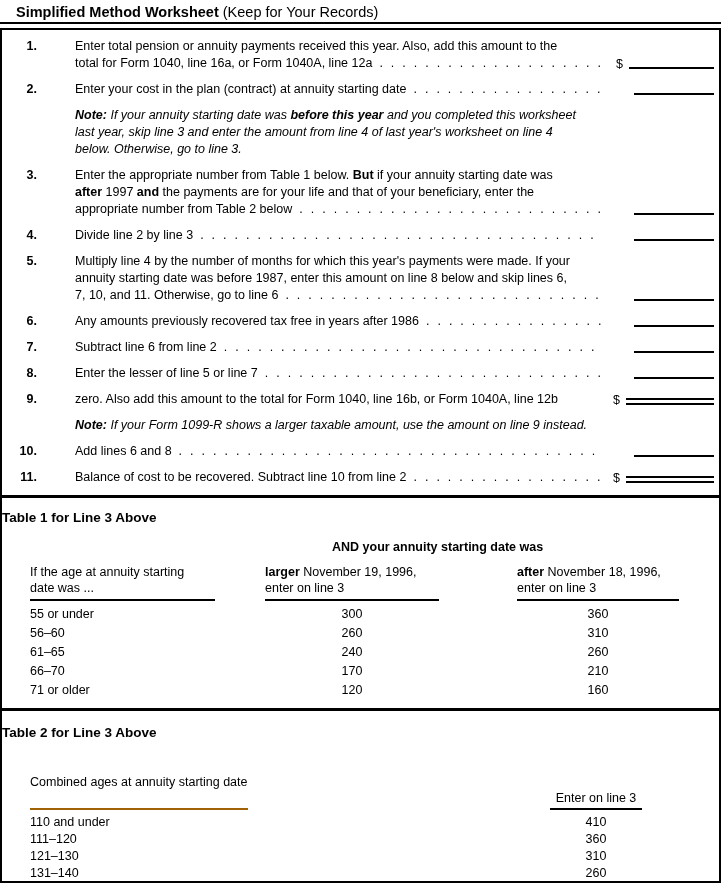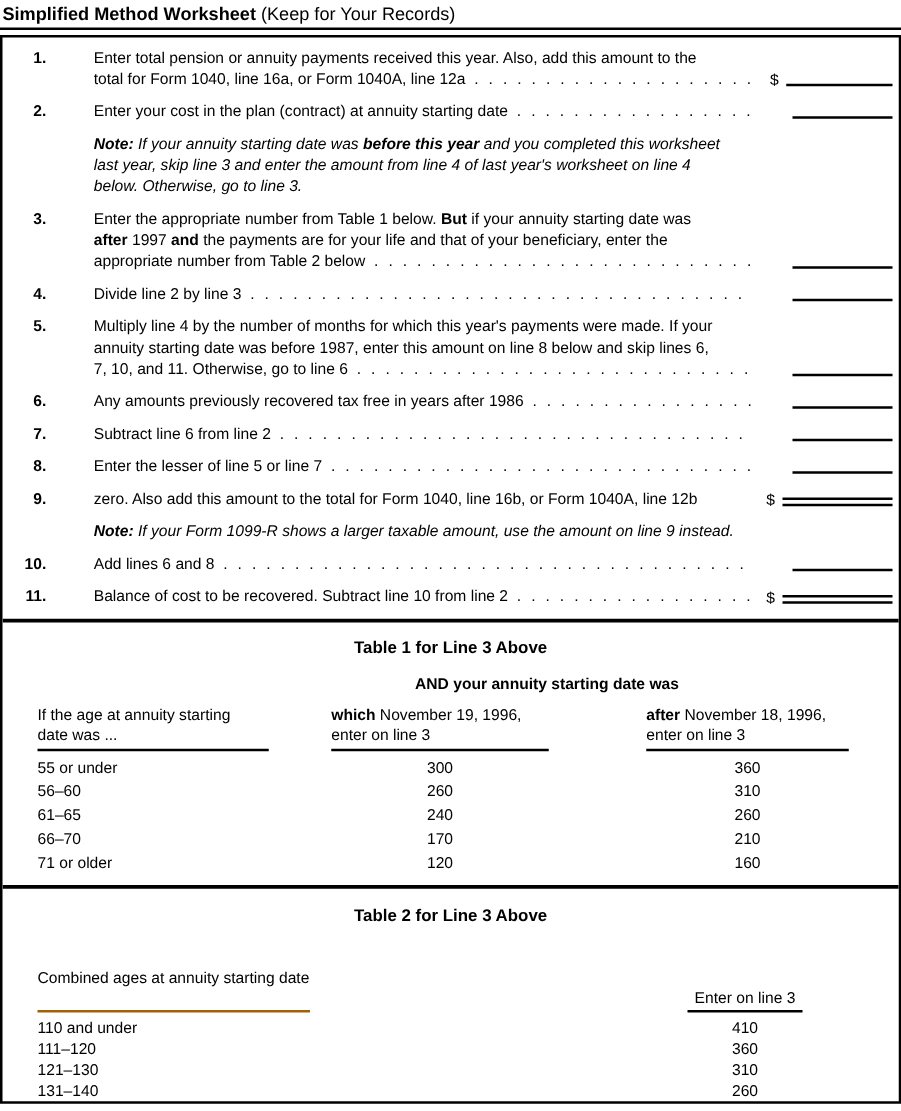--- a/index.html
+++ b/index.html
@@ -1,21 +1,21 @@
 <!DOCTYPE html>
 <html><head>
 <meta charset="utf-8">
 <style>
   html,body{margin:0;padding:0;}
   body{
     width:721px;height:889px;background:#fff;color:#000;
     font-family:"Liberation Sans","DejaVu Sans",sans-serif;
     font-size:12.5px;overflow:hidden;
   }
-  .doc-title{padding:4px 0 2px 2px;border-bottom:2px solid #000;}
+  .doc-title{padding:4px 0 2px 16px;border-bottom:2px solid #000;}
   .doc-title .main{font-weight:bold;font-size:14.5px;}
   .doc-title .sub{font-size:14.5px;margin-left:4px;}
   .box{margin-top:4px;border:2px solid #000;height:855px;box-sizing:border-box;overflow:hidden;}
   .ws{padding:8px 5px 0 14px;}
   .ws-item{display:flex;margin-bottom:9px;}
   .num{flex:none;width:21px;padding-right:4px;font-weight:bold;text-align:right;line-height:17px;white-space:nowrap;}
   .txt{flex:1 1 0;min-width:0;margin-left:34px;}
   .trow{line-height:17px;}
   .frow{display:flex;align-items:flex-end;}
   .rowtext{flex:0 0 auto;white-space:nowrap;}
@@ -23,21 +23,21 @@
   .amount{flex:none;width:112px;display:flex;justify-content:flex-end;align-items:flex-end;gap:6px;}
   .dollar{line-height:15px;}
   .blank{width:80px;height:0;border-bottom:2px solid #000;margin-bottom:3px;}
   .blank.w85{width:85px;}
   .blank.double{width:88px;height:3px;border-top:2px solid #000;}
   .note .txt{font-style:italic;}
   .note-label{font-weight:bold;font-style:italic;}
   .b{font-weight:bold;text-align:center;}
   .bi{font-weight:bold;font-style:italic;}
   .divider{border-top:3px solid #000;}
-  .t-title{text-align:center;font-weight:bold;font-size:13.5px;margin-top:11px;line-height:18px;}
+  .t-title{font-weight:bold;font-size:13.5px;margin-top:11px;line-height:18px;}
   .t1-sub{font-weight:bold;margin:12px 0 0 330px;line-height:16px;}
   .t1-head{display:flex;padding-left:28px;margin-top:10px;}
   .hcell{border-bottom:2px solid #000;padding-bottom:3px;line-height:15.5px;}
   .t1c1{width:185px;}
   .t1sp1{width:50px;flex:none;}
   .t1c2{width:174px;}
   .t1sp2{width:78px;flex:none;}
   .t1c3{width:162px;}
   .t1-rows{padding-left:28px;margin-top:4px;}
   .t1-row{display:flex;line-height:19px;}
@@ -240,21 +240,21 @@
   <div class="t1-section">
     <div class="t-title">Table 1 for Line 3 Above</div>
     <div class="t1-sub">AND your annuity starting date was</div>
     <div class="t1-head">
       <div class="t1c1 hcell">
         <div>If the age at annuity starting</div>
         <div>date was ...</div>
       </div>
       <div class="t1sp1"></div>
       <div class="t1c2 hcell">
-        <div><span class="b">which</span><span> November 19, 1996,</span></div>
+        <div><span class="b">larger</span><span> November 19, 1996,</span></div>
         <div>enter on line 3</div>
       </div>
       <div class="t1sp2"></div>
       <div class="t1c3 hcell">
         <div><span class="b">after</span><span> November 18, 1996,</span></div>
         <div>enter on line 3</div>
       </div>
     </div>
     <div class="t1-rows">
       <div class="t1-row">

